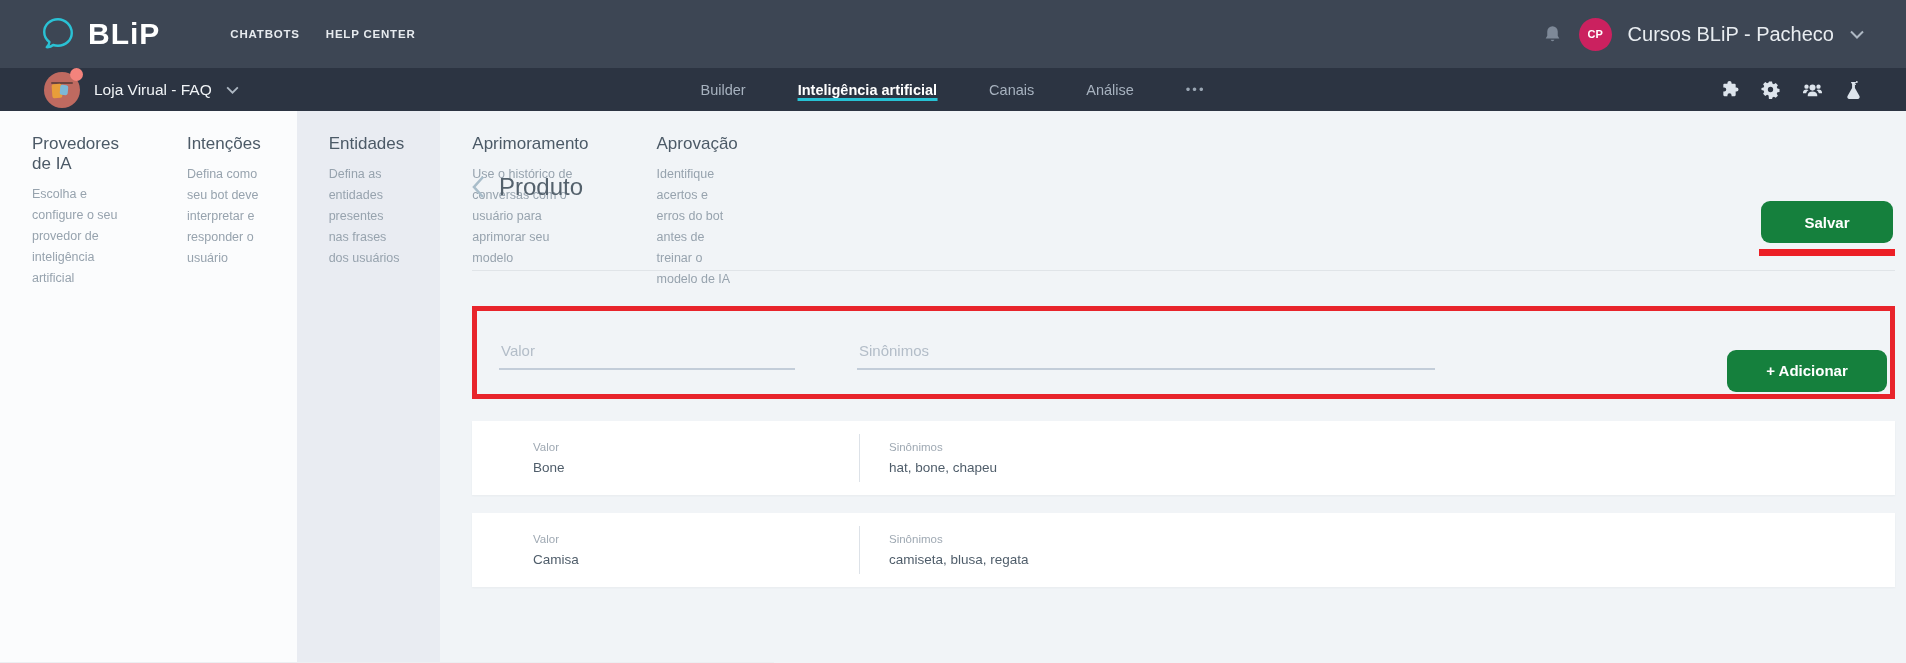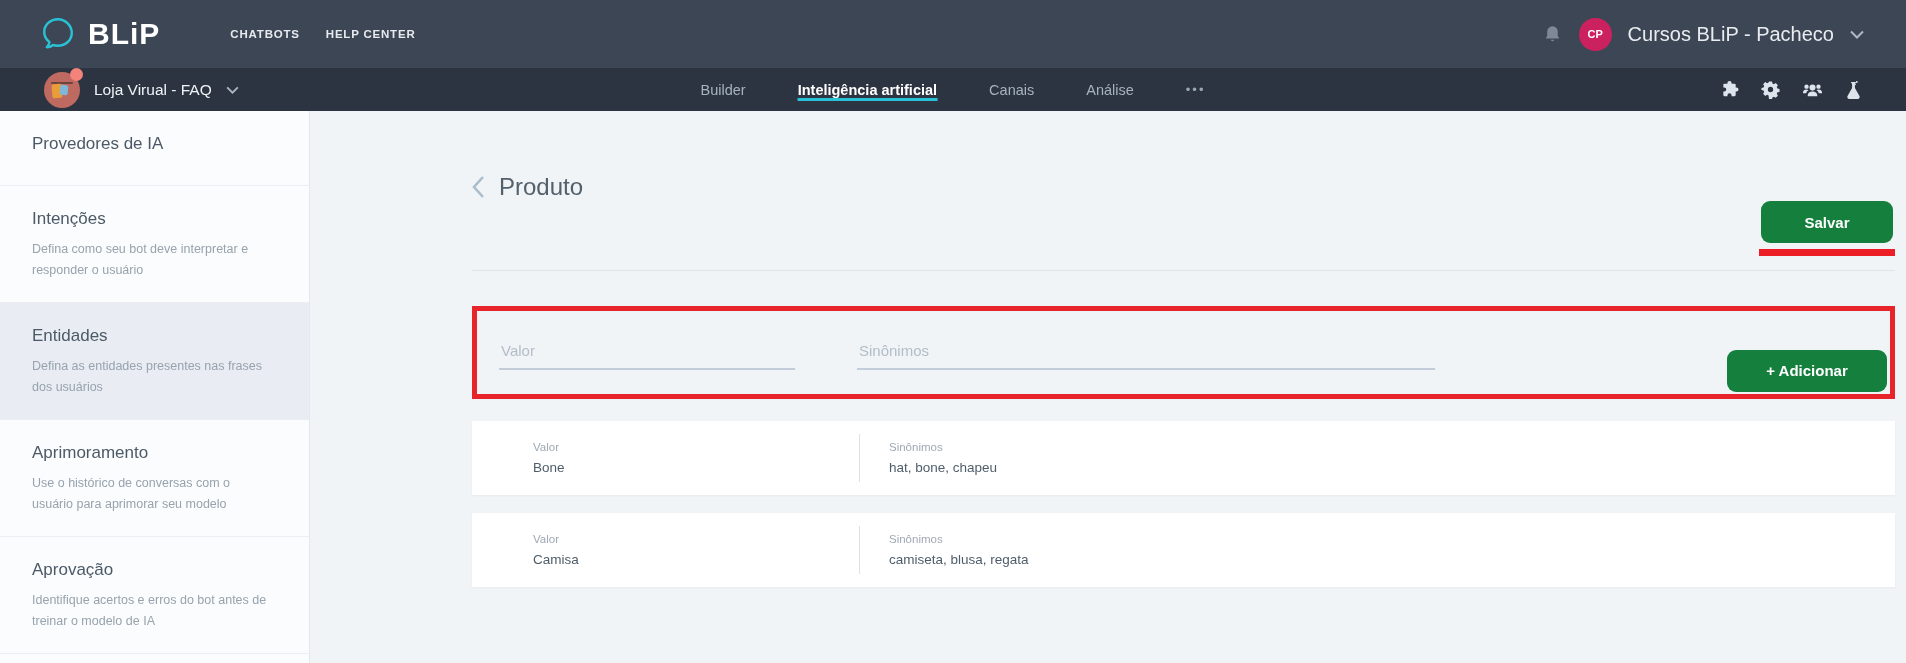--- a/index.html
+++ b/index.html
@@ -44,21 +44,21 @@
   .tab { display:flex; align-items:center; color:#a7b2bf; font-size:14.5px; cursor:pointer; border-bottom:3px solid transparent; padding-top:3px; }
   .tab.active { color:#ffffff; font-weight:bold; border-bottom-color:#27c2d5; }
   .tab.more { font-size:13px; letter-spacing:2px; color:#9aa6b3; }
   .bot-icons { margin-left:auto; display:flex; align-items:center; gap:22px; color:#dde4ec; }
   .bot-icon { display:flex; cursor:pointer; }
 
   
   .shell { display:flex; height:552px; }
   .sidebar {
     width:310px; background:#fbfcfd; border-right:1px solid #e4e8ec;
-    display:flex; flex-direction:column;
+    display:flex; flex-direction:row;
   }
   .side-item { padding:23px 36px 21px 32px; border-bottom:1px solid #eceff2; cursor:pointer; }
   .side-item.selected { background:#e9ecf2; }
   .side-title { color:#4c5a67; font-size:17px; margin-bottom:10px; }
   .side-desc { color:#97a3ae; font-size:12.5px; line-height:21px; }
 
   .main { flex:1; padding:0 0 0 162px; }
   .content { width:1423px; }
 
   .header-row { margin-top:54px; display:flex; align-items:flex-start; }
@@ -189,20 +189,21 @@
       </svg>
     </span>
   </div>
 </div>
 
 <div class="shell">
 
   <div class="sidebar">
     <div class="side-item">
       <div class="side-title">Provedores de IA</div>
+      <div class="side-desc">Escolha e configure o seu provedor de inteligência artificial</div>
     </div>
     <div class="side-item">
       <div class="side-title">Intenções</div>
       <div class="side-desc">Defina como seu bot deve interpretar e responder o usuário</div>
     </div>
     <div class="side-item selected">
       <div class="side-title">Entidades</div>
       <div class="side-desc">Defina as entidades presentes nas frases dos usuários</div>
     </div>
     <div class="side-item">

